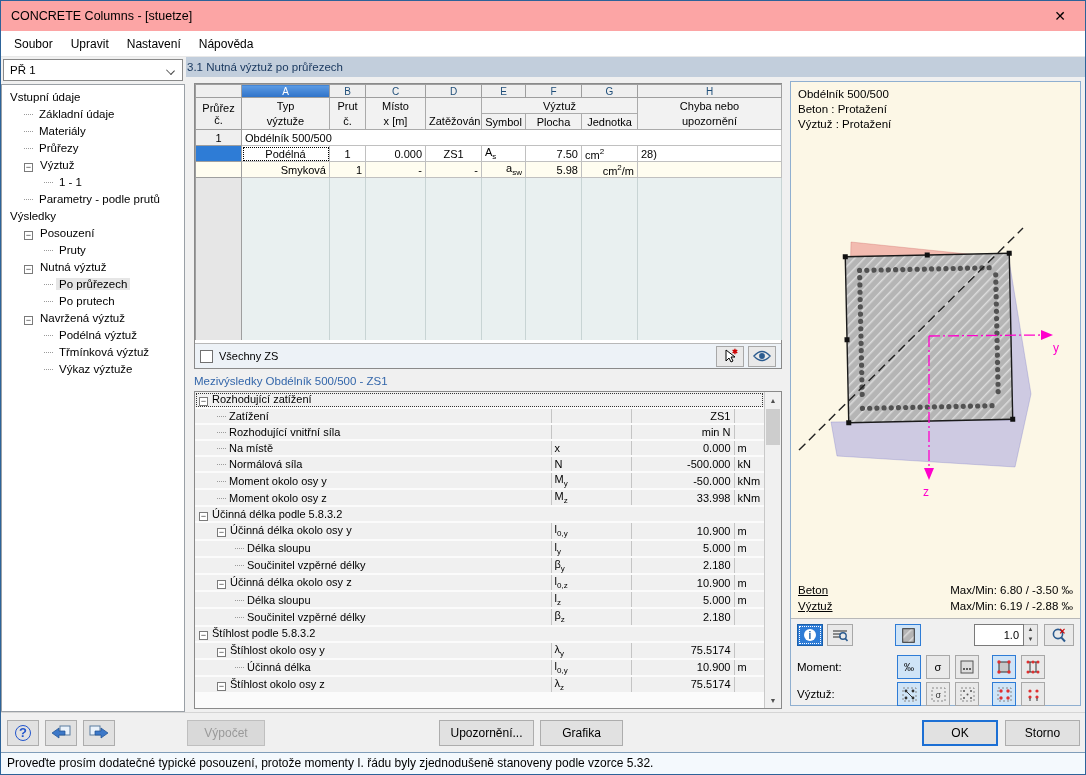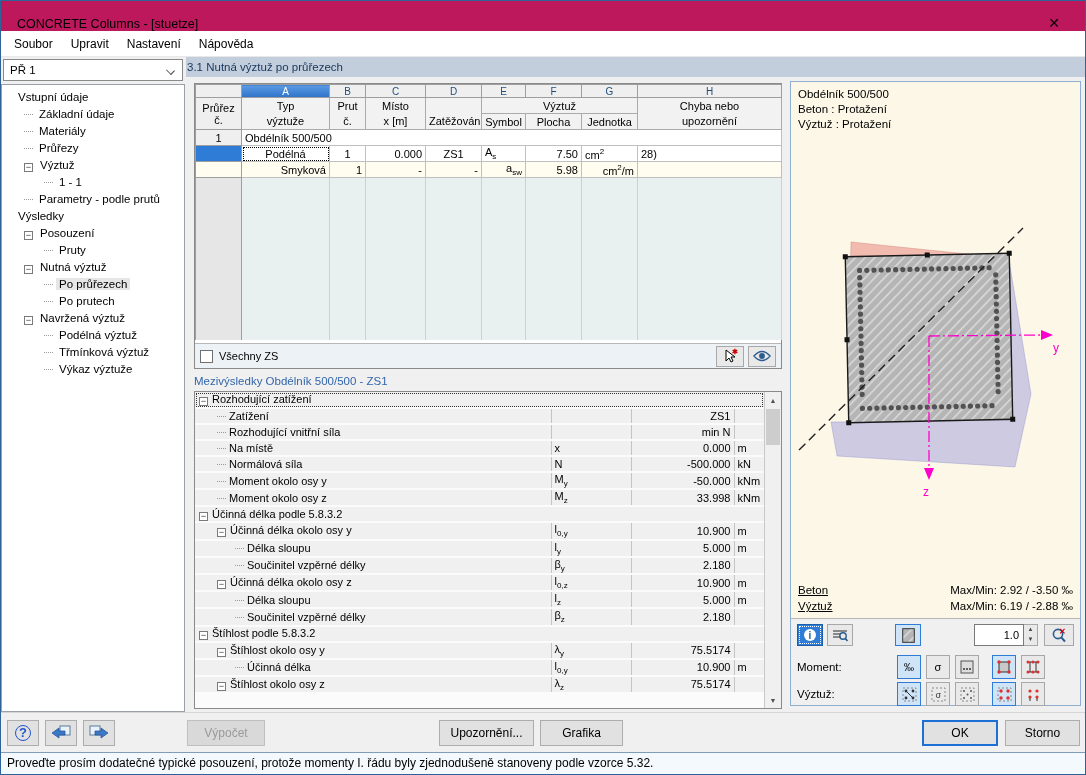--- a/index.html
+++ b/index.html
@@ -1,22 +1,22 @@
 <!DOCTYPE html>
 <html><head>
 <meta charset="utf-8">
 <style>
   html,body{margin:0;padding:0;background:#888;}
   *{box-sizing:border-box;}
   .window{position:relative;width:1086px;height:775px;background:#F0F0F0;
     font-family:"Liberation Sans",sans-serif;font-size:11px;color:#000;
     border:1px solid #2D6399;overflow:hidden;}
   
-  .titlebar{position:absolute;top:0;left:0;right:0;height:30px;background:#be185d;
-    display:flex;align-items:flex-end;padding:0 16px;font-size:12.5px;}
+  .titlebar{position:absolute;top:0;left:0;right:0;height:30px;background:#fca5a5;
+    display:flex;align-items:center;padding:0 10px;font-size:12.5px;}
   .title-text{flex:1;}
   .close-btn{width:30px;text-align:center;font-size:14px;cursor:default;}
   .menubar{position:absolute;top:30px;left:0;right:0;height:26px;background:#fff;
     display:flex;align-items:center;padding-left:4px;font-size:12px;border-bottom:1px solid #E8E8E8;}
   .menu-item{padding:0 9px;line-height:24px;}
   
   .content{position:absolute;top:56px;left:0;right:0;bottom:62px;background:#F0F0F0;}
   
   .sidebar{position:absolute;top:0;left:0;width:185px;height:100%;background:#F0F0F0;}
   .case-select{position:absolute;top:2px;left:2px;width:180px;height:22px;background:#fff;
@@ -24,21 +24,21 @@
   .case-select .chev{position:absolute;right:8px;top:7px;width:7px;height:7px;
     border-right:1.4px solid #444;border-bottom:1.4px solid #444;transform:rotate(45deg) scale(1,.8);}
   .treebox{position:absolute;top:27px;left:0;width:184px;bottom:0;background:#fff;
     border:1px solid #9AA0A6;overflow:hidden;padding-top:4px;}
   .tree-item{height:17px;line-height:17px;white-space:nowrap;font-size:11.5px;}
   .tree-item .lbl{padding:0 3px;}
   .tree-item.sel .lbl{background:#E6E6E6;}
   .tbox{display:inline-block;width:9px;height:9px;border:1px solid #7a7a7a;background:#fff;
     font-size:9px;line-height:7px;text-align:center;vertical-align:-1px;margin-right:4px;color:#333;}
   .tdash{display:inline-block;width:9px;border-top:1px dotted #9a9a9a;vertical-align:3px;margin-right:3px;}
-  .lv0{padding-left:13px;} .lv1{padding-left:22px;} .lv2{padding-left:42px;}
+  .lv0{padding-left:5px;} .lv1{padding-left:22px;} .lv2{padding-left:42px;}
   
   .main{position:absolute;top:0;left:185px;right:0;height:100%;background:#F0F0F0;}
   .section-header{position:absolute;top:0;left:0;right:0;height:20px;background:#C2CEDC;
     line-height:20px;padding-left:1px;color:#17365D;font-size:11.5px;}
   
   .table-box{position:absolute;left:8px;top:26px;width:588px;height:286px;background:#fff;
     border:1px solid #8A8A8A;}
   table.mt{border-collapse:collapse;table-layout:fixed;width:586px;font-size:11px;}
   table.mt td{border:1px solid #C0C0C0;padding:0 3px;height:16px;white-space:nowrap;overflow:hidden;}
   table.mt tr.letters td{height:13px;background:#EFEFEF;border-color:#9E9E9E;color:#1F4E79;
@@ -496,21 +496,21 @@
               <line x1="138" y1="114" x2="138" y2="246"></line>
             </g>
             <polygon points="250,108 262,113 250,118" fill="#FF00CC"></polygon>
             <polygon points="133,246 143,246 138,258" fill="#FF00CC"></polygon>
             <text x="262" y="130" font-size="12" fill="#FF00CC">y</text>
             <text x="132" y="274" font-size="12" fill="#FF00CC">z</text>
           </svg>
           <div class="legend">
             <div class="legend-row">
               <span class="nm">Beton</span>
-              <span>Max/Min: 2.92 / -3.50 ‰</span>
+              <span>Max/Min: 6.80 / -3.50 ‰</span>
             </div>
             <div class="legend-row">
               <span class="nm">Výztuž</span>
               <span>Max/Min: 6.19 / -2.88 ‰</span>
             </div>
           </div>
         </div>
 
         <div class="controls">
           <div class="crow">

